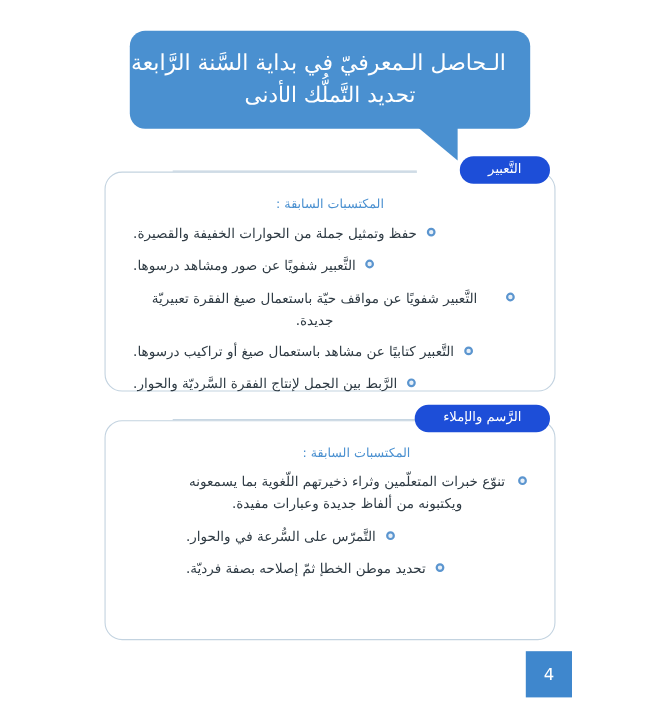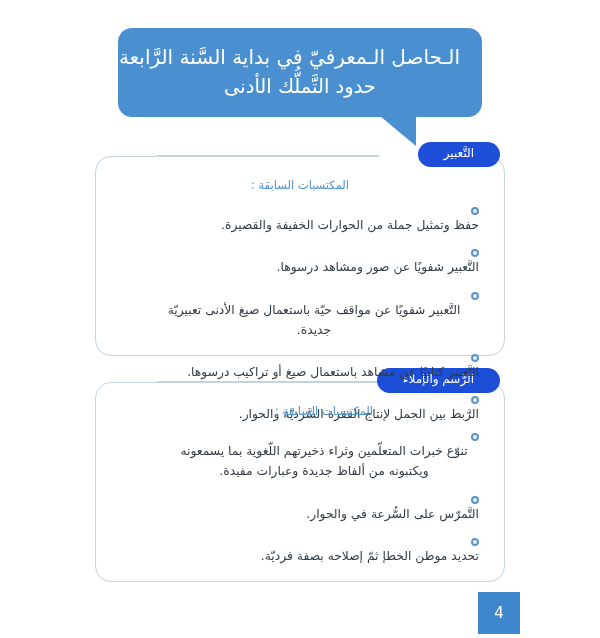--- a/index.html
+++ b/index.html
@@ -136,21 +136,20 @@
 
   ul.bullets {
     list-style: none;
     margin: 0;
     padding: 0;
     direction: rtl;
   }
   ul.bullets li {
     position: relative;
     display: flex;
-    flex-direction: column;
     align-items: flex-start;
     justify-content: flex-end;
     margin-bottom: 9px;
   }
   .bullet-dot {
     flex: 0 0 auto;
     width: 8px;
     height: 8px;
     margin-top: 5px;
     margin-right: 0;
@@ -189,21 +188,21 @@
   }
 </style>
 </head>
 <body>
 
 <div class="page">
 
   <div class="title-bubble-wrap">
     <div class="title-bubble">
       <span class="title-line l1">الـحاصل الـمعرفيّ في بداية السَّنة الرَّابعة</span>
-      <span class="title-line l2">حدود التَّملُّك الأدنى</span>
+      <span class="title-line l2">تحديد التَّملُّك الأدنى</span>
     </div>
     <div class="bubble-tail"></div>
   </div>
 
   <div class="section s1">
     <div class="card"></div>
     <div class="tab-line"></div>
     <div class="tab-cover"></div>
     <div class="tab">التَّعبير</div>
     <div class="card-inner">
@@ -212,21 +211,21 @@
         <li>
           <span class="bullet-dot"></span>
           <span class="bullet-text">حفظ وتمثيل جملة من الحوارات الخفيفة والقصيرة.</span>
         </li>
         <li>
           <span class="bullet-dot"></span>
           <span class="bullet-text">التَّعبير شفويًا عن صور ومشاهد درسوها.</span>
         </li>
         <li class="wide">
           <span class="bullet-dot"></span>
-          <span class="bullet-text">التَّعبير شفويًا عن مواقف حيّة باستعمال صيغ الأدنى تعبيريّة جديدة.</span>
+          <span class="bullet-text">التَّعبير شفويًا عن مواقف حيّة باستعمال صيغ الفقرة تعبيريّة جديدة.</span>
         </li>
         <li>
           <span class="bullet-dot"></span>
           <span class="bullet-text">التَّعبير كتابيًا عن مشاهد باستعمال صيغ أو تراكيب درسوها.</span>
         </li>
         <li>
           <span class="bullet-dot"></span>
           <span class="bullet-text">الرَّبط بين الجمل لإنتاج الفقرة السَّرديّة والحوار.</span>
         </li>
       </ul>

